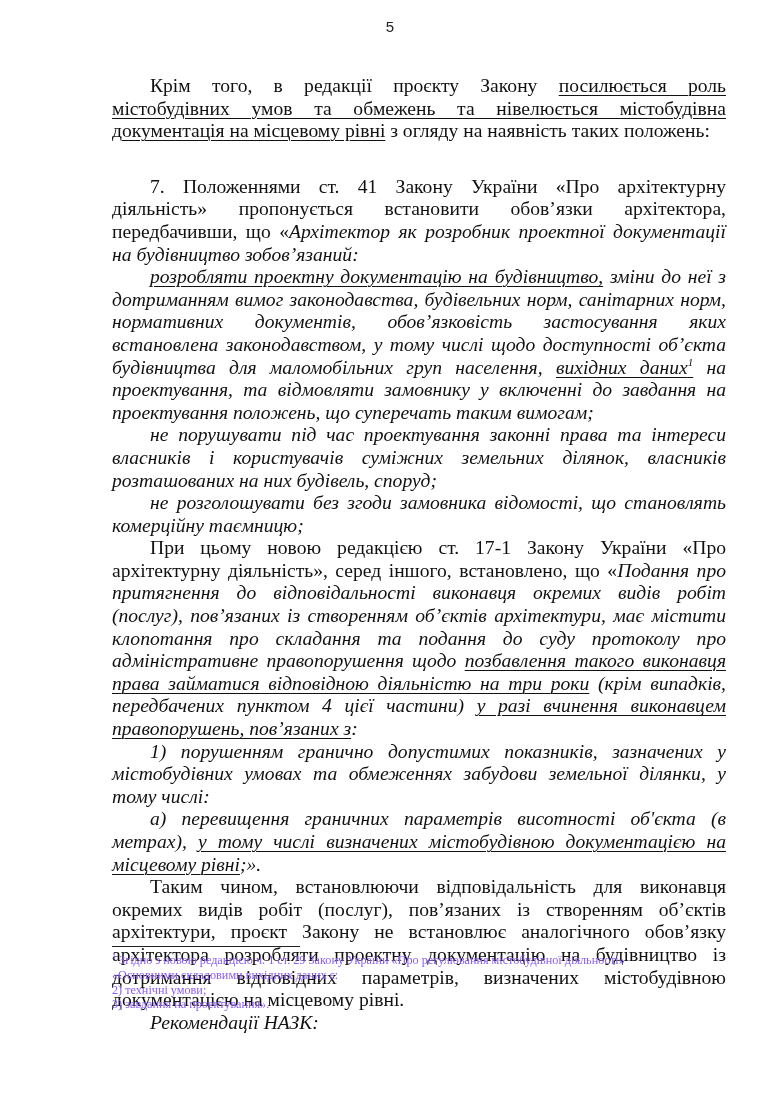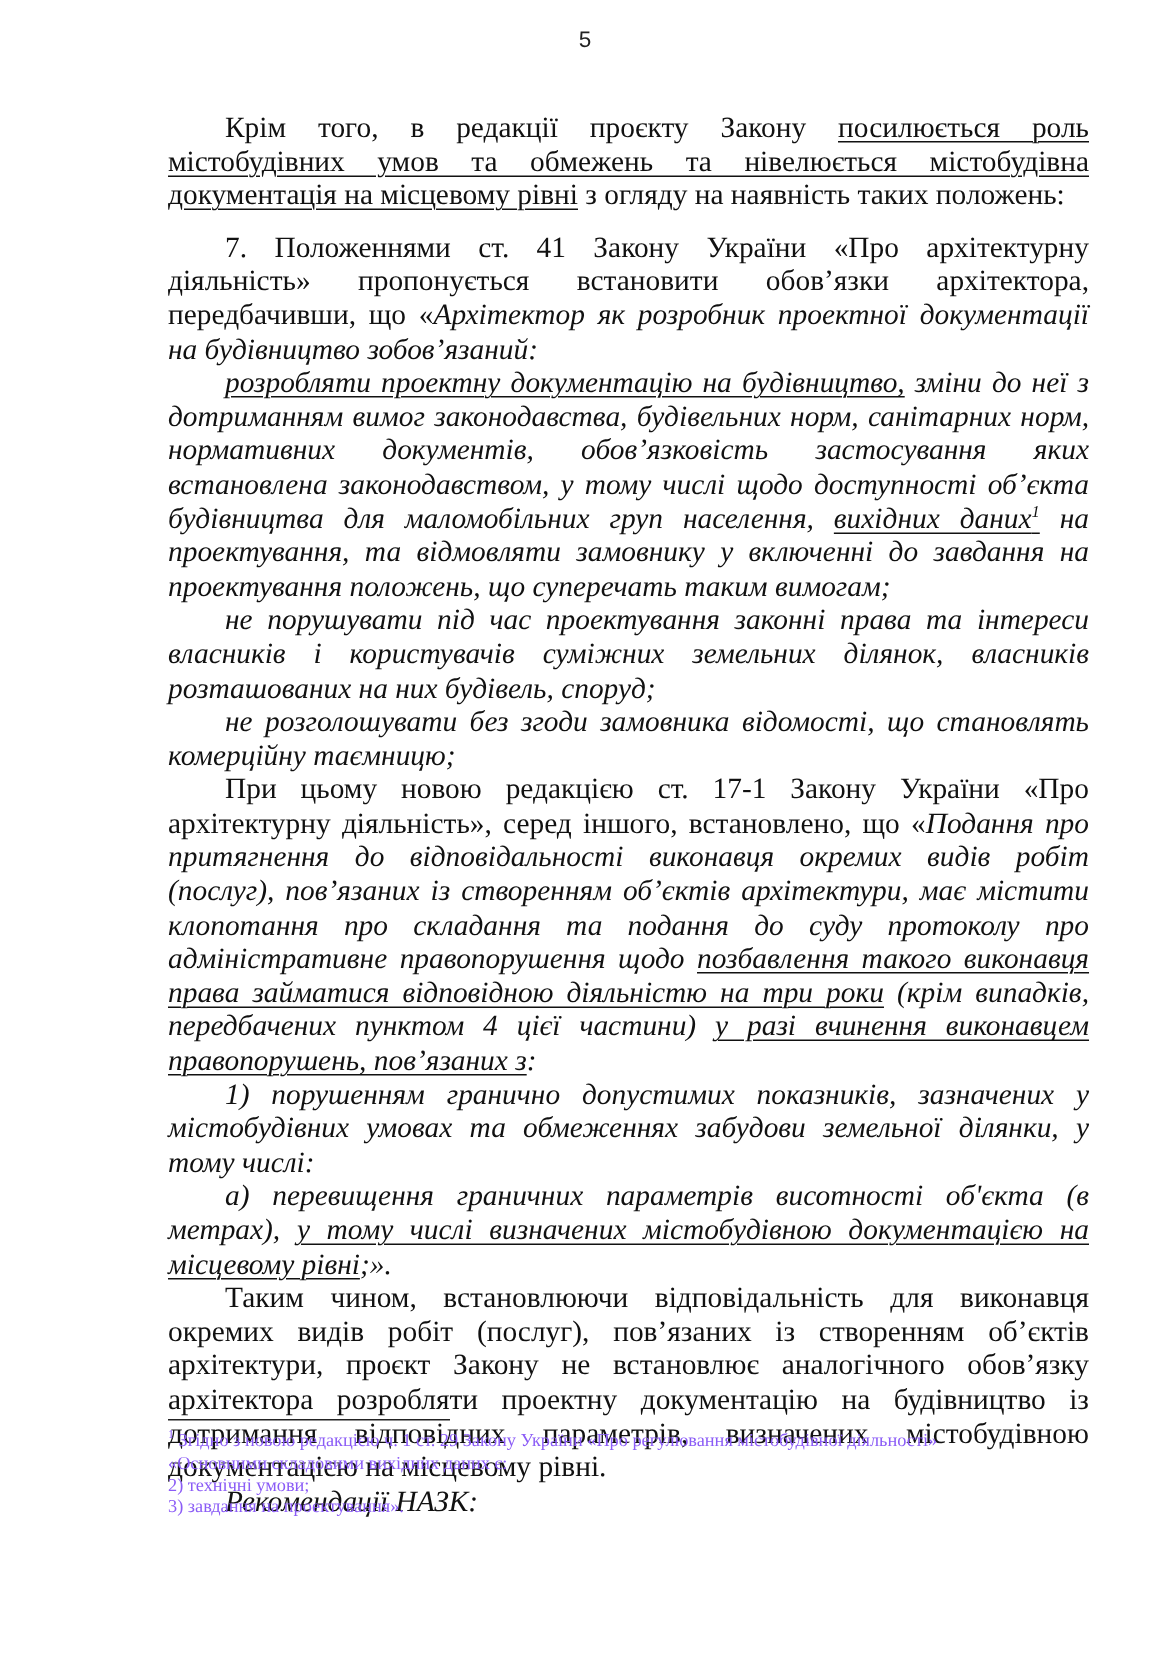--- a/index.html
+++ b/index.html
@@ -12,21 +12,21 @@
     .page-number {
       position: absolute; top: 18px; left: 0; width: 780px; text-align: center;
       font-size: 15px; color: #222;
       font-family: "Liberation Sans", "DejaVu Sans", sans-serif;
     }
     .body {
       position: absolute; left: 112px; top: 75px; width: 614px;
       font-size: 19.6px; line-height: 22.6px; text-align: justify;
     }
     .body p { margin: 0; text-indent: 38px; }
-    .body p.gap { margin-bottom: 12px; }
+    .body p.gap { margin-bottom: 33px; }
     .u { text-decoration: underline; text-decoration-thickness: 1px; text-underline-offset: 3px; }
     .i { font-style: italic; }
     .bi { font-style: italic; font-weight: normal; }
     sup.fn { font-size: 11px; vertical-align: super; line-height: 0; }
     .footnote-rule {
       position: absolute; left: 112px; top: 946px; width: 188px; height: 0;
       border-top: 1px solid #222;
     }
     .footnotes {
       position: absolute; left: 112px; top: 953px; width: 620px;

